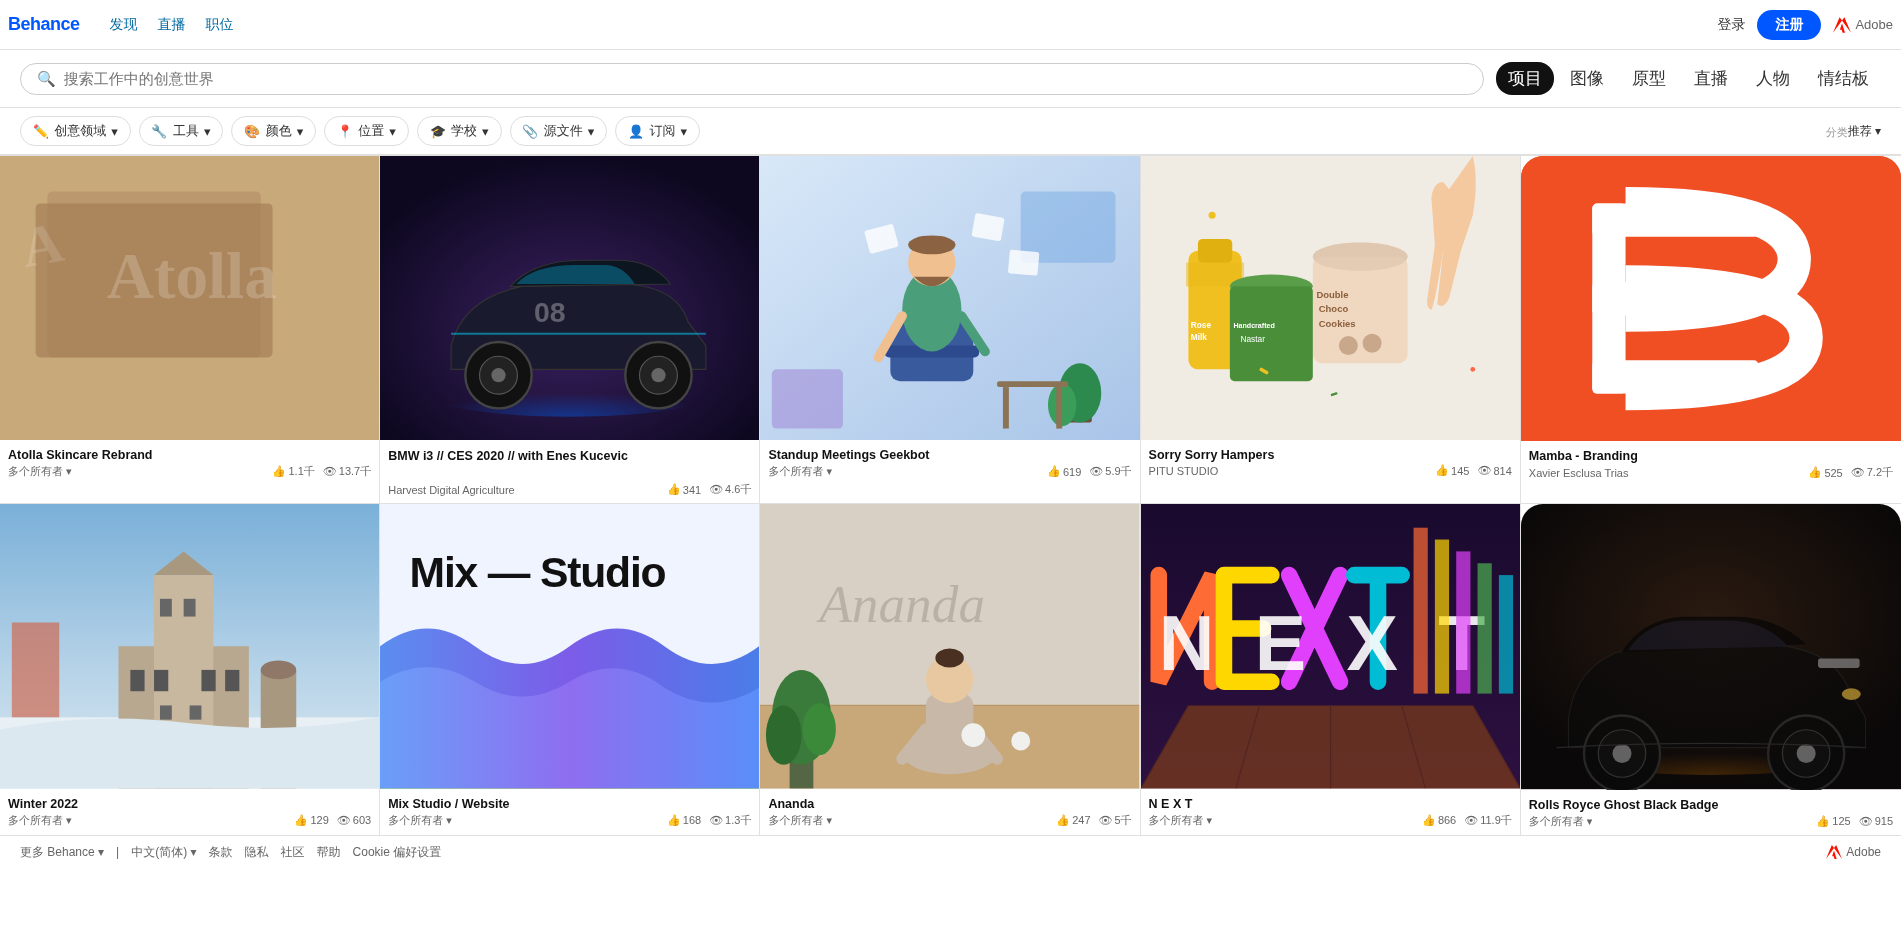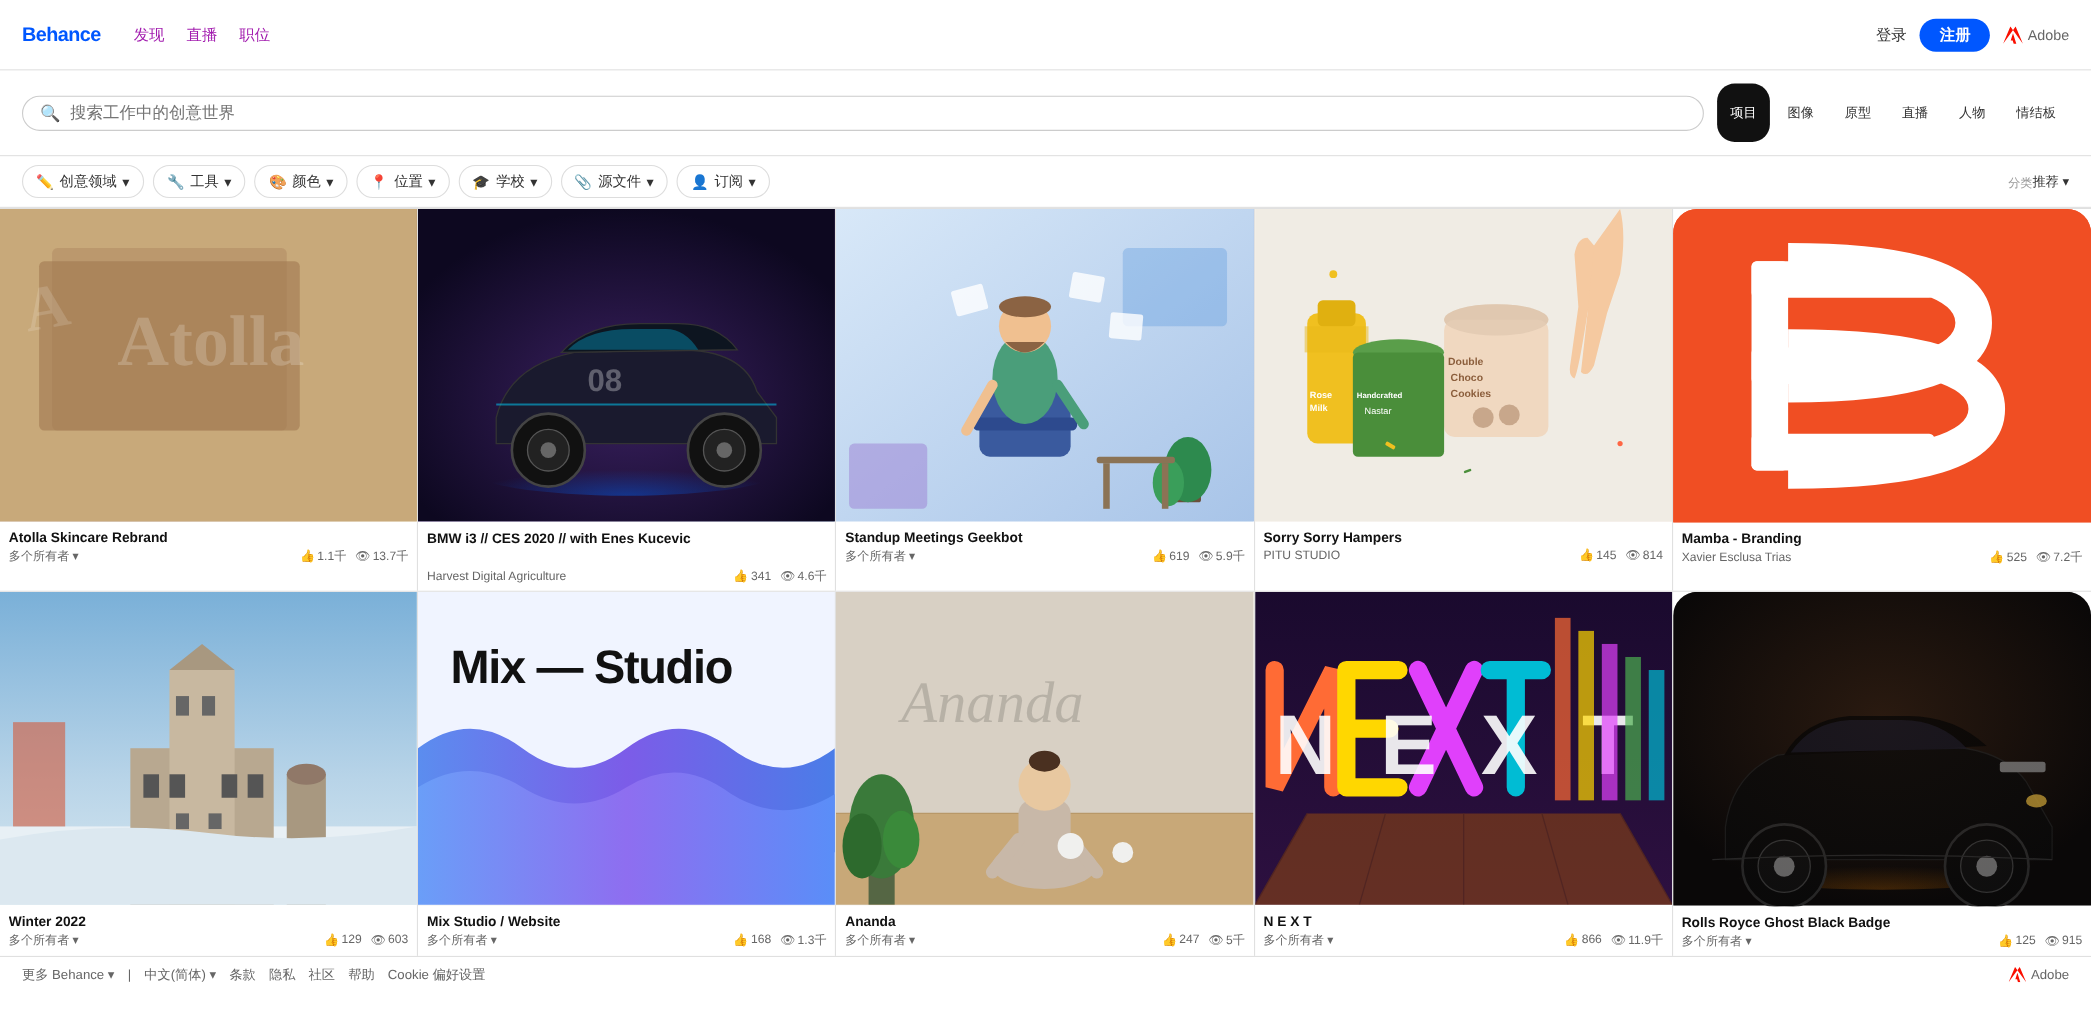--- a/index.html
+++ b/index.html
@@ -1,33 +1,33 @@
 <!DOCTYPE html>
 <html><head>
   <meta charset="utf-8">
   <style>
     * { box-sizing: border-box; margin: 0; padding: 0; }
     body { font-family: -apple-system, BlinkMacSystemFont, 'Segoe UI', sans-serif; background: #fff; color: #333; font-size: 13px; }
 
     
-    .nav { display: flex; align-items: center; height: 64px; padding: 0 20px; border-bottom: 1px solid #e0e0e0; gap: 20px; }
+    .nav { display: flex; align-items: center; height: 50px; padding: 0 8px; border-bottom: 1px solid #e0e0e0; gap: 20px; }
     .nav-logo { font-weight: 700; font-size: 18px; letter-spacing: -0.5px; color: #0057ff; margin-right: 10px; }
-    .nav-link { color: #a21caf; text-decoration: none; font-size: 14px; cursor: pointer; }
+    .nav-link { color: #0369a1; text-decoration: none; font-size: 14px; cursor: pointer; }
     .nav-right { margin-left: auto; display: flex; align-items: center; gap: 12px; }
     .nav-login { font-size: 14px; cursor: pointer; color: #333; }
     .nav-register { background: #0057ff; color: #fff; border: none; border-radius: 20px; padding: 6px 18px; font-size: 14px; cursor: pointer; font-weight: 600; }
     .nav-adobe { font-size: 13px; color: #666; display: flex; align-items: center; gap: 4px; }
 
     
     .search-bar { display: flex; align-items: center; padding: 12px 20px; border-bottom: 1px solid #e0e0e0; gap: 12px; }
     .search-input-wrap { display: flex; align-items: center; flex: 1; border: 1.5px solid #ccc; border-radius: 22px; padding: 6px 16px; gap: 8px; }
     .search-icon { color: #888; font-size: 15px; }
     .search-input { border: none; outline: none; font-size: 15px; color: #555; background: transparent; flex: 1; }
     .search-tabs { display: flex; gap: 4px; }
-    .search-tab { padding: 18px 12px; border-radius: 16px; font-size: 12px; cursor: pointer; color: #333; background: transparent; border: none; }
+    .search-tab { padding: 5px 12px; border-radius: 16px; font-size: 17px; cursor: pointer; color: #333; background: transparent; border: none; }
     .search-tab.active { background: #111; color: #fff; border-radius: 16px; }
 
     
     .filters { display: flex; align-items: center; padding: 8px 20px; border-bottom: 1px solid #e0e0e0; gap: 8px; }
     .filter-btn { display: flex; align-items: center; gap: 5px; border: 1px solid #ddd; border-radius: 16px; padding: 5px 12px; font-size: 13px; cursor: pointer; background: #fff; color: #333; }
     .sort-right { margin-left: auto; font-size: 12px; color: #555; display: flex; flex-direction: row; align-items: flex-end; }
     .sort-label { color: #999; font-size: 11px; }
     .sort-value { font-size: 12px; color: #333; cursor: pointer; text-align: center; }
     .card { position: relative; cursor: pointer; overflow: hidden; }
     .card-info { padding: 8px 8px 6px; }
@@ -455,21 +455,21 @@
             <span class="stat">
               <span>👁</span>
               <span>603</span>
             </span>
           </span>
         </div>
       </div>
     </div>
 
     <div class="card">
-      <div class="card-img-box" style="background:#e5e5e5;">
+      <div class="card-img-box" style="background:#84cc16;">
         <svg width="100%" height="100%" viewBox="0 0 320 240">
           <rect width="320" height="240" fill="#f0f4ff"></rect>
 
           <text x="25" y="70" font-size="36" font-weight="900" fill="#111" font-family="sans-serif" letter-spacing="-1">Mix — Studio</text>
 
           <path d="M0,120 Q40,90 80,120 Q120,150 160,120 Q200,90 240,120 Q280,150 320,120 L320,200 Q280,180 240,200 Q200,220 160,200 Q120,180 80,200 Q40,220 0,200 Z" fill="url(#waveGrad)"></path>
           <defs>
             <linearGradient id="waveGrad" x1="0%" y1="0%" x2="100%" y2="0%">
               <stop offset="0%" stop-color="#5b8def"></stop>
               <stop offset="50%" stop-color="#7c5ce8"></stop>

